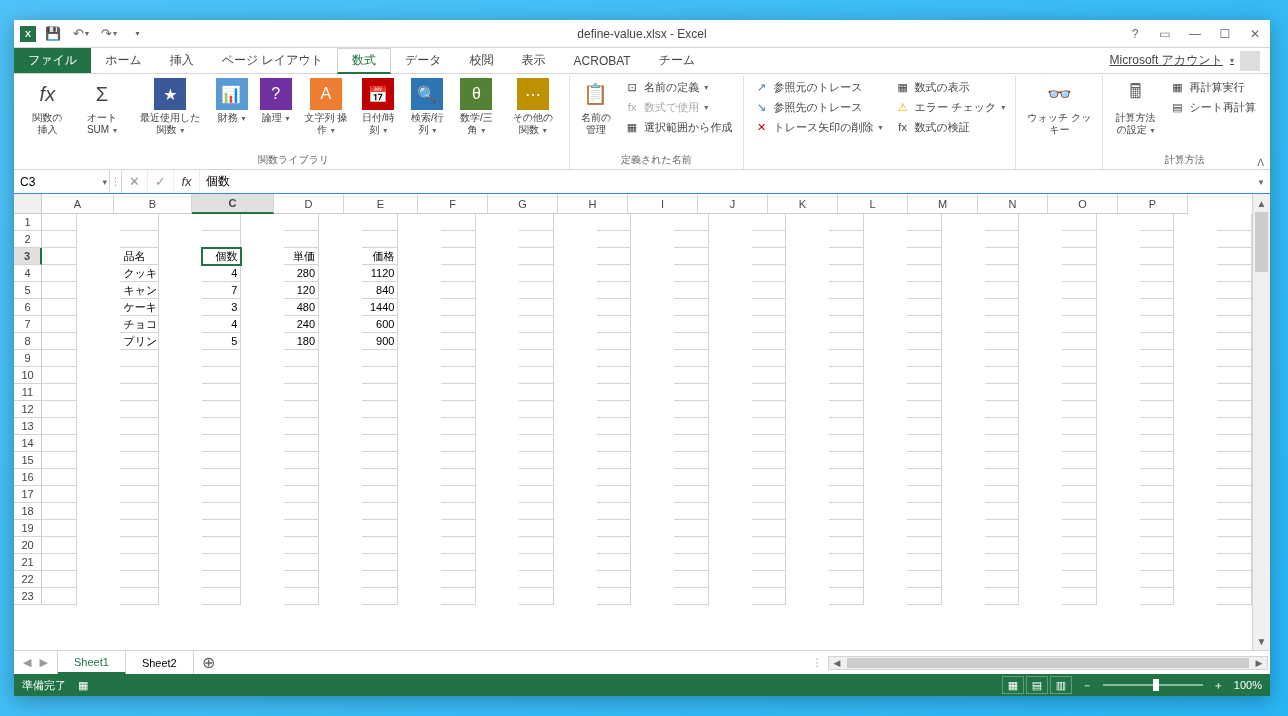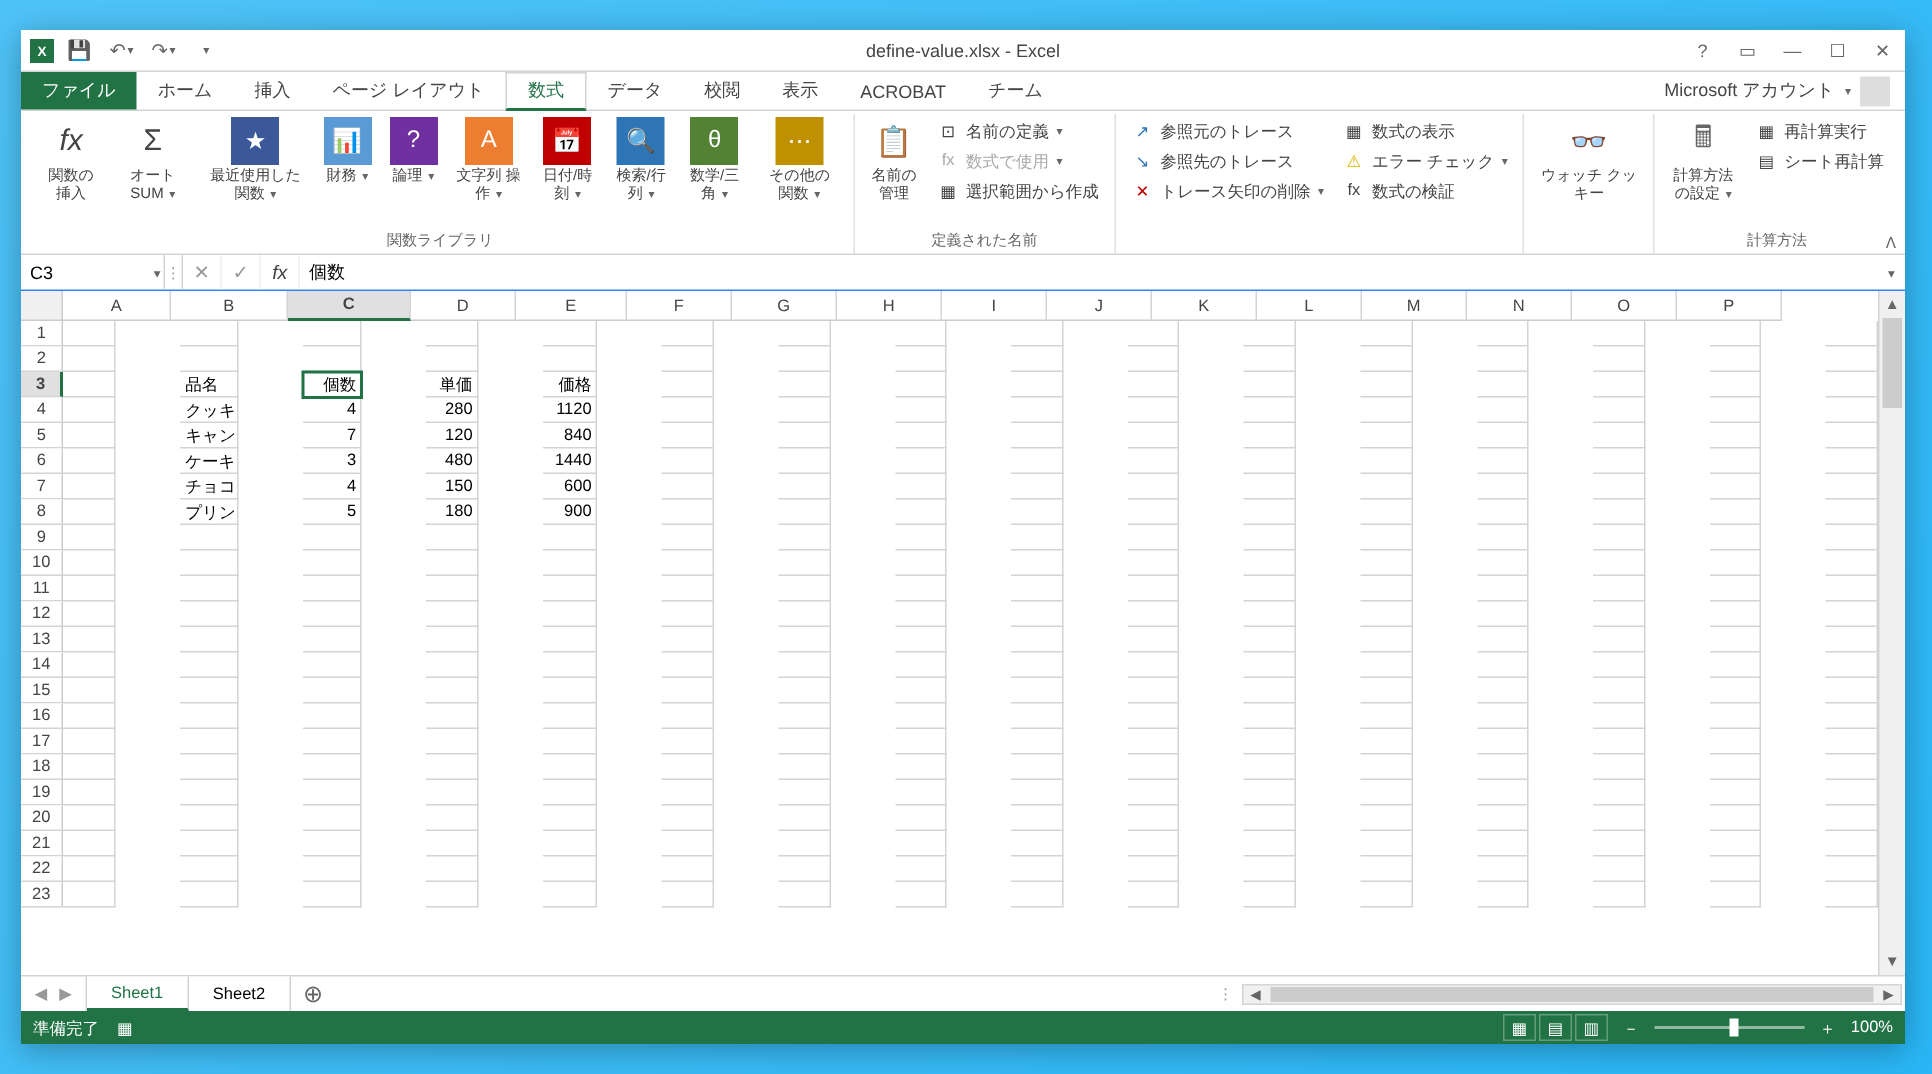--- a/index.html
+++ b/index.html
@@ -9,21 +9,21 @@
 .titlebar-left { display: flex; align-items: center; gap: 6px; padding-left: 6px; }
 .excel-icon { width: 16px; height: 16px; background: #217346; color: #fff; font-size: 9px; font-weight: bold; display: flex; align-items: center; justify-content: center; }
 .qat-btn { width: 22px; height: 22px; display: flex; align-items: center; justify-content: center; color: #666; font-size: 13px; cursor: pointer; }
 .title-text { position: absolute; left: 50%; transform: translateX(-50%); font-size: 12px; color: #444; }
 .titlebar-right { margin-left: auto; display: flex; align-items: center; }
 .win-btn { width: 30px; height: 24px; display: flex; align-items: center; justify-content: center; color: #666; font-size: 12px; cursor: pointer; }
 .tabs-row { height: 26px; background: #fff; display: flex; align-items: stretch; border-bottom: 1px solid #d4d4d4; }
 .tab { padding: 0 14px; font-size: 12px; color: #444; display: flex; align-items: center; cursor: pointer; }
 .tab.file { background: #217346; color: #fff; }
 .tab.active { color: #217346; border-bottom: 2px solid #217346; margin-bottom: -1px; background: #fff; border-left:1px solid #d4d4d4; border-right:1px solid #d4d4d4; border-top:1px solid #d4d4d4;}
-.account-area { margin-left: auto; display: flex; align-items: center; gap: 6px; padding-right: 10px; font-size: 12px; color: #444; }
+.account-area { margin-left: auto; display: flex; align-items: center; gap: 6px; padding-right: 10px; font-size: 12px; color: #444; text-decoration: underline; }
 .user-icon { width: 20px; height: 20px; background: #ddd; }
 .ribbon { height: 96px; background: #fff; border-bottom: 1px solid #d4d4d4; display: flex; align-items: stretch; padding: 2px 4px 0 4px; }
 .ribbon-group { display: flex; flex-direction: column; border-right: 1px solid #e0e0e0; padding: 0 6px; }
 .ribbon-group-top { display: flex; flex: 1; align-items: flex-start; gap: 4px; }
 .ribbon-group-label { font-size: 10px; color: #666; text-align: center; padding: 2px 0; }
 .big-btn { display: flex; flex-direction: column; align-items: center; justify-content: flex-start; padding: 2px 4px; cursor: pointer; min-width: 40px; }
 .big-btn-icon { width: 32px; height: 32px; display: flex; align-items: center; justify-content: center; font-size: 20px; color: #666; }
 .big-btn-label { font-size: 10px; color: #444; text-align: center; line-height: 1.2; margin-top: 2px; }
 .icon-box { width: 32px; height: 32px; display: flex; align-items: center; justify-content: center; color: #fff; font-size: 16px; }
 .small-cmd-list { display: flex; flex-direction: column; gap: 2px; padding: 2px 0; }
@@ -433,21 +433,21 @@
             <div class="cell" style="width: 70px;"></div>
             <div class="cell" style="width: 70px;"></div>
             <div class="cell" style="width: 70px;"></div>
             <div class="cell" style="width: 70px;"></div>
             <div class="cell" style="width: 70px;"></div>
           </div>
           <div class="cell-row">
             <div class="cell" style="width: 72px;"></div>
             <div class="cell" style="width: 78px;">チョコレート</div>
             <div class="cell right" style="width: 82px;">4</div>
-            <div class="cell right" style="width: 70px;">150</div>
+            <div class="cell right" style="width: 70px;">240</div>
             <div class="cell right" style="width: 74px;">600</div>
             <div class="cell" style="width: 70px;"></div>
             <div class="cell" style="width: 70px;"></div>
             <div class="cell" style="width: 70px;"></div>
             <div class="cell" style="width: 70px;"></div>
             <div class="cell" style="width: 70px;"></div>
             <div class="cell" style="width: 70px;"></div>
             <div class="cell" style="width: 70px;"></div>
             <div class="cell" style="width: 70px;"></div>
             <div class="cell" style="width: 70px;"></div>

